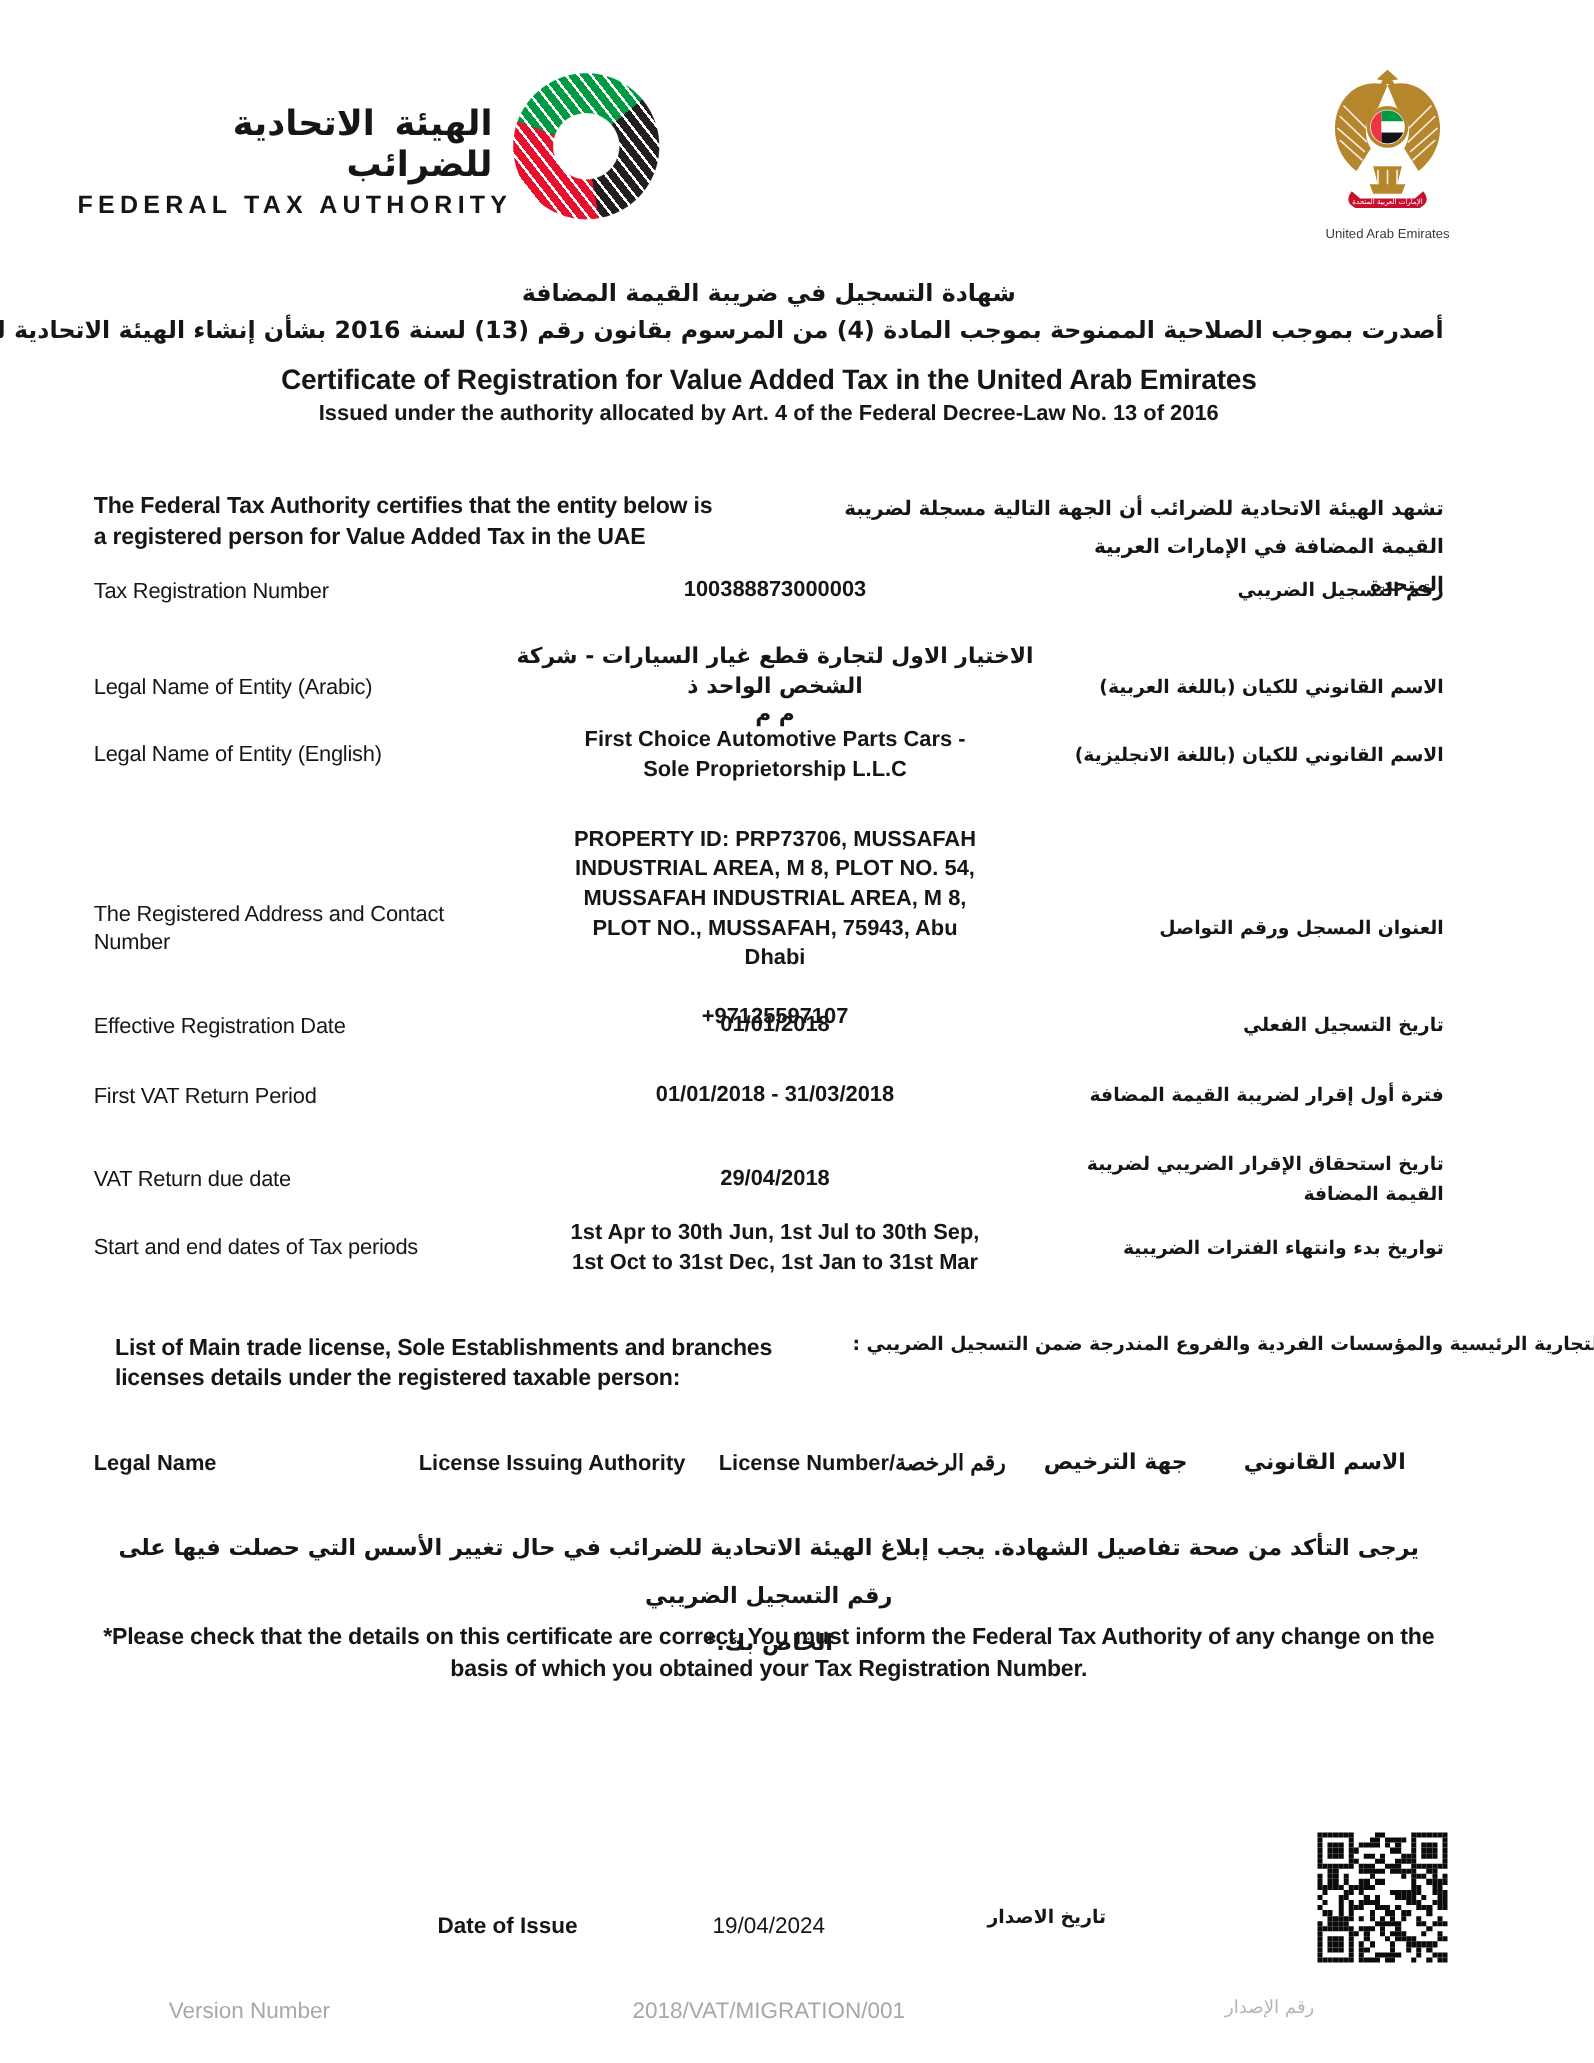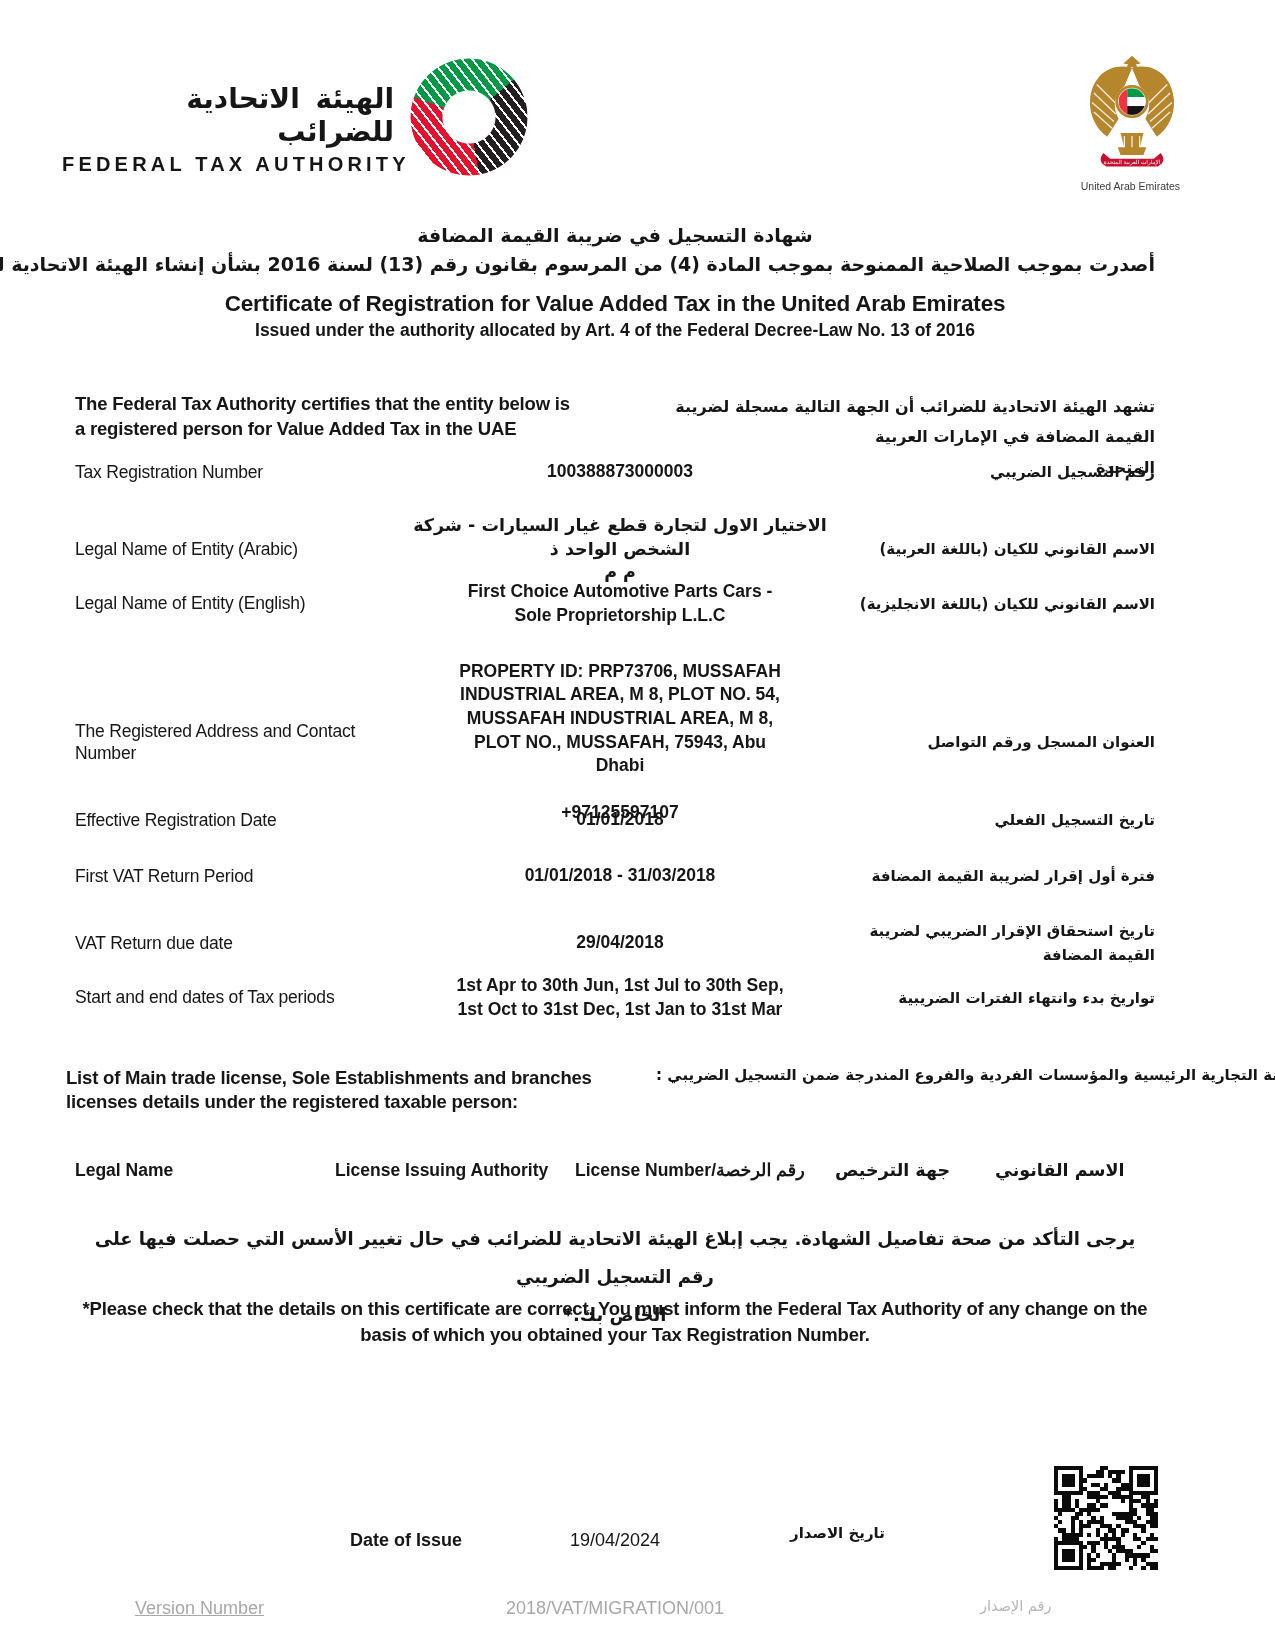--- a/index.html
+++ b/index.html
@@ -11,21 +11,21 @@
   .fta{position:absolute;left:62px;top:58px;display:flex;align-items:flex-end;gap:16px;}
   .fta-text{width:332px;}
   .fta-ar{font-size:28px;font-weight:700;text-align:right;letter-spacing:.5px;word-spacing:6px;line-height:1.2;}
   .fta-en{font-size:20px;font-weight:700;letter-spacing:4.2px;white-space:nowrap;margin-top:4px;}
   .fta-mark{width:118px;height:118px;border-radius:50%;
     background:
       repeating-linear-gradient(52deg,#fff 0 2px,rgba(255,255,255,0) 2px 8px),
       conic-gradient(from -70deg,#009a44 0 120deg,#231f20 120deg 240deg,#e8112d 240deg 360deg);
     -webkit-mask:radial-gradient(circle closest-side,transparent 0 26px,#000 27px 58px,transparent 59px);
             mask:radial-gradient(circle closest-side,transparent 0 26px,#000 27px 58px,transparent 59px);}
-  .uae{position:absolute;left:1060px;top:52px;width:100px;text-align:right;margin-left:20px;}
+  .uae{position:absolute;left:1060px;top:52px;width:100px;text-align:center;}
   .uae-caption{font-size:10.5px;color:#3a3a3a;margin-top:2px;white-space:nowrap;}
 
   
   .title{position:absolute;left:75px;top:224px;width:1080px;text-align:center;}
   .t-ar1{font-size:19px;font-weight:700;}
   .t-ar2{font-size:19px;font-weight:700;margin-top:7px;white-space:nowrap;}
   .t-en1{font-size:22.5px;font-weight:700;margin-top:16px;letter-spacing:-.2px;}
   .t-en2{font-size:17.5px;font-weight:700;margin-top:3px;}
 
   
@@ -37,21 +37,21 @@
   
   .frow{position:absolute;left:75px;width:1080px;display:grid;
         grid-template-columns:310px 450px 1fr;align-items:center;column-gap:10px;}
   .f-label{font-size:17.5px;line-height:1.3;letter-spacing:-.2px;}
   .f-value{font-size:17.5px;font-weight:700;text-align:center;line-height:1.35;white-space:pre-line;}
   .f-ar{font-size:15px;font-weight:700;text-align:right;line-height:1.6;}
   .r1{top:460px;} .r2{top:514px;} .r3{top:580px;} .r4{top:636px;}
   .r5{top:808px;} .r6{top:864px;} .r7{top:919px;} .r8{top:974px;}
 
   
-  .list-head{position:absolute;left:66px;top:1066px;width:1080px;display:grid;
+  .list-head{position:absolute;left:92px;top:1066px;width:1080px;display:grid;
              grid-template-columns:565px 1fr;column-gap:25px;}
   .lh-en{font-size:18.5px;font-weight:700;line-height:1.32;letter-spacing:-.2px;}
   .lh-ar{font-size:15px;font-weight:700;text-align:right;white-space:nowrap;}
   .thead{position:absolute;left:75px;top:1160px;width:1080px;display:grid;
          grid-template-columns:260px 240px 260px 160px 160px;}
   .th{font-size:17.5px;font-weight:700;text-align:left;}
 
   
   .notice-ar{position:absolute;left:75px;top:1220px;width:1080px;text-align:center;
              font-size:18px;font-weight:700;line-height:2.1;white-space:pre-line;}
@@ -60,21 +60,21 @@
 
   
   .qr{position:absolute;left:1054px;top:1466px;width:104px;height:104px;display:grid;
       grid-template-rows:repeat(25,1fr);grid-template-columns:repeat(25,1fr);}
   .qr i{background:#0b0b0b;display:block;}
   .issue{position:absolute;left:75px;top:1530px;width:1080px;height:26px;}
   .issue-label{position:absolute;left:275px;font-size:18px;font-weight:700;}
   .issue-value{position:absolute;left:495px;font-size:18px;}
   .issue-ar{position:absolute;left:715px;top:-6px;font-size:15px;font-weight:700;}
   .version{position:absolute;left:75px;top:1598px;width:1080px;color:#a8a8a8;font-size:18px;height:24px;}
-  .v-label{position:absolute;left:60px;text-decoration:underline;}
+  .v-label{position:absolute;left:60px;}
   .v-value{position:absolute;left:0;right:0;text-align:center;}
   .v-ar{position:absolute;left:905px;top:0;font-size:14.5px;color:#b5b5b5;}
 </style>
 </head>
 <body>
 
 <div class="page">
 
   <div class="fta">
     <div class="fta-text">

